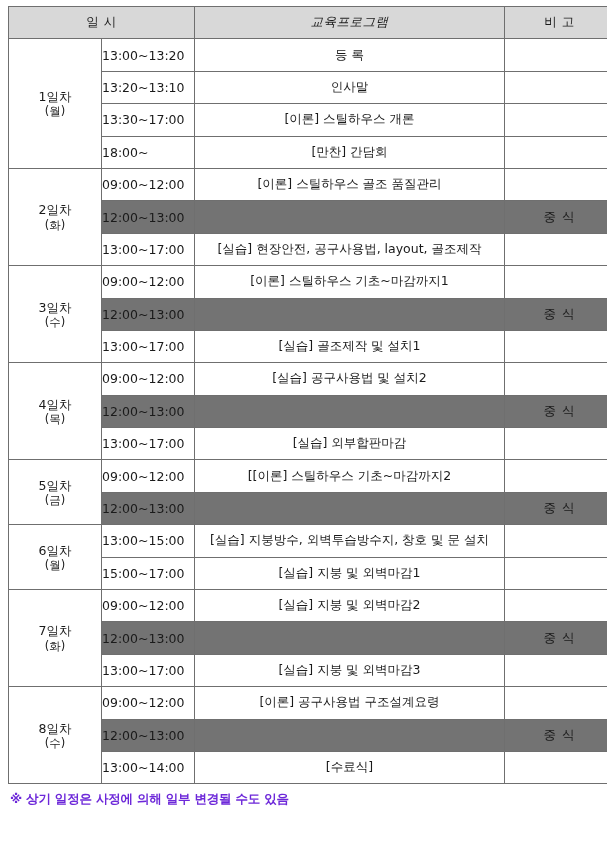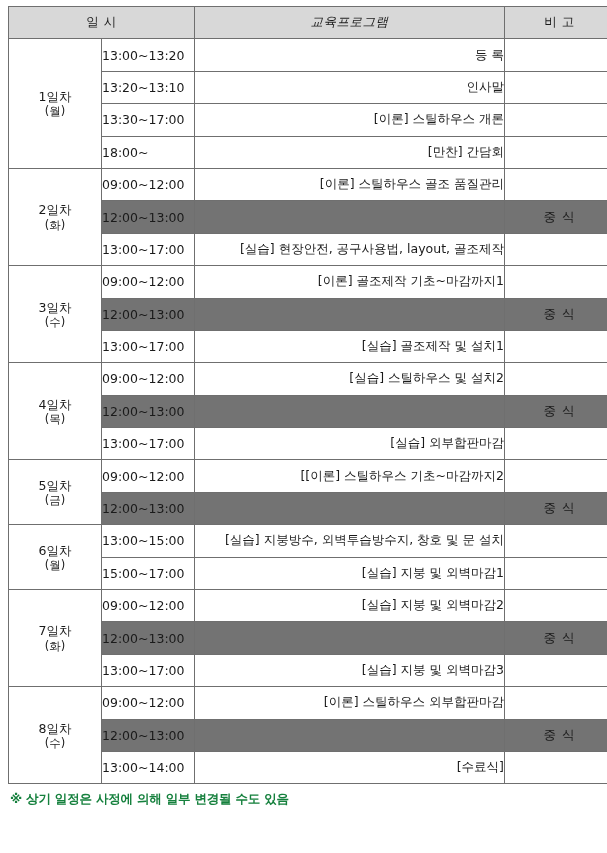--- a/index.html
+++ b/index.html
@@ -58,42 +58,42 @@
   td.day .sub { display: block; font-size: 11.5px; }
 
   td.time {
     width: 126px;
     text-align: left;
     vertical-align: middle;
     font-size: 12.5px;
   }
   td.program {
     width: 310px;
-    text-align: right;
+    text-align: center;
     vertical-align: middle;
     padding-left: 9px;
     font-size: 12.5px;
     margin-left: 12px;
   }
   td.note {
     width: 95px;
     text-align: center;
     vertical-align: middle;
     font-size: 12.5px;
     letter-spacing: 1px;
   }
   tr.lunch td.time,
   tr.lunch td.program,
   tr.lunch td.note {
     background: #737373;
   }
   .footnote {
     margin-top: 7px;
     font-size: 12.5px;
-    color: #15803d;
+    color: #6d28d9;
     font-weight: bold;
     letter-spacing: -0.2px;
     padding-left: 2px;
   }
 </style>
 </head>
 <body>
 
 <div class="page">
   <table class="schedule">
@@ -138,37 +138,37 @@
           <td class="note">중 식</td>
         </tr>
         <tr>
           <td class="time">13:00~17:00</td>
           <td class="program">[실습] 현장안전, 공구사용법, layout, 골조제작</td>
           <td class="note"></td>
         </tr>
         <tr>
           <td class="day" rowspan="3"><span>3일차</span><span class="sub">(수)</span></td>
           <td class="time">09:00~12:00</td>
-          <td class="program">[이론] 골조제작 기초~마감까지1</td>
+          <td class="program">[이론] 스틸하우스 기초~마감까지1</td>
           <td class="note"></td>
         </tr>
         <tr class="lunch">
           <td class="time">12:00~13:00</td>
           <td class="program"></td>
           <td class="note">중 식</td>
         </tr>
         <tr>
           <td class="time">13:00~17:00</td>
           <td class="program">[실습] 골조제작 및 설치1</td>
           <td class="note"></td>
         </tr>
         <tr>
           <td class="day" rowspan="3"><span>4일차</span><span class="sub">(목)</span></td>
           <td class="time">09:00~12:00</td>
-          <td class="program">[실습] 스틸하우스 및 설치2</td>
+          <td class="program">[실습] 공구사용법 및 설치2</td>
           <td class="note"></td>
         </tr>
         <tr class="lunch">
           <td class="time">12:00~13:00</td>
           <td class="program"></td>
           <td class="note">중 식</td>
         </tr>
         <tr>
           <td class="time">13:00~17:00</td>
           <td class="program">[실습] 외부합판마감</td>
@@ -208,21 +208,21 @@
           <td class="note">중 식</td>
         </tr>
         <tr>
           <td class="time">13:00~17:00</td>
           <td class="program">[실습] 지붕 및 외벽마감3</td>
           <td class="note"></td>
         </tr>
         <tr>
           <td class="day" rowspan="3"><span>8일차</span><span class="sub">(수)</span></td>
           <td class="time">09:00~12:00</td>
-          <td class="program">[이론] 스틸하우스 외부합판마감</td>
+          <td class="program">[이론] 공구사용법 구조설계요령</td>
           <td class="note"></td>
         </tr>
         <tr class="lunch">
           <td class="time">12:00~13:00</td>
           <td class="program"></td>
           <td class="note">중 식</td>
         </tr>
         <tr>
           <td class="time">13:00~14:00</td>
           <td class="program">[수료식]</td>

